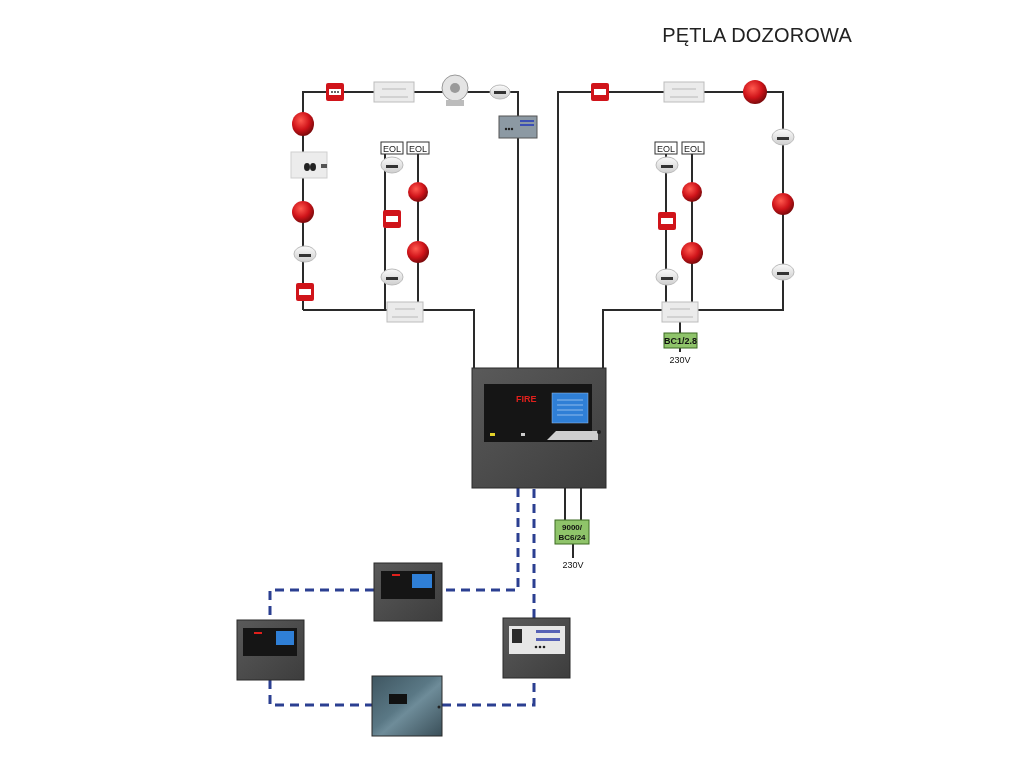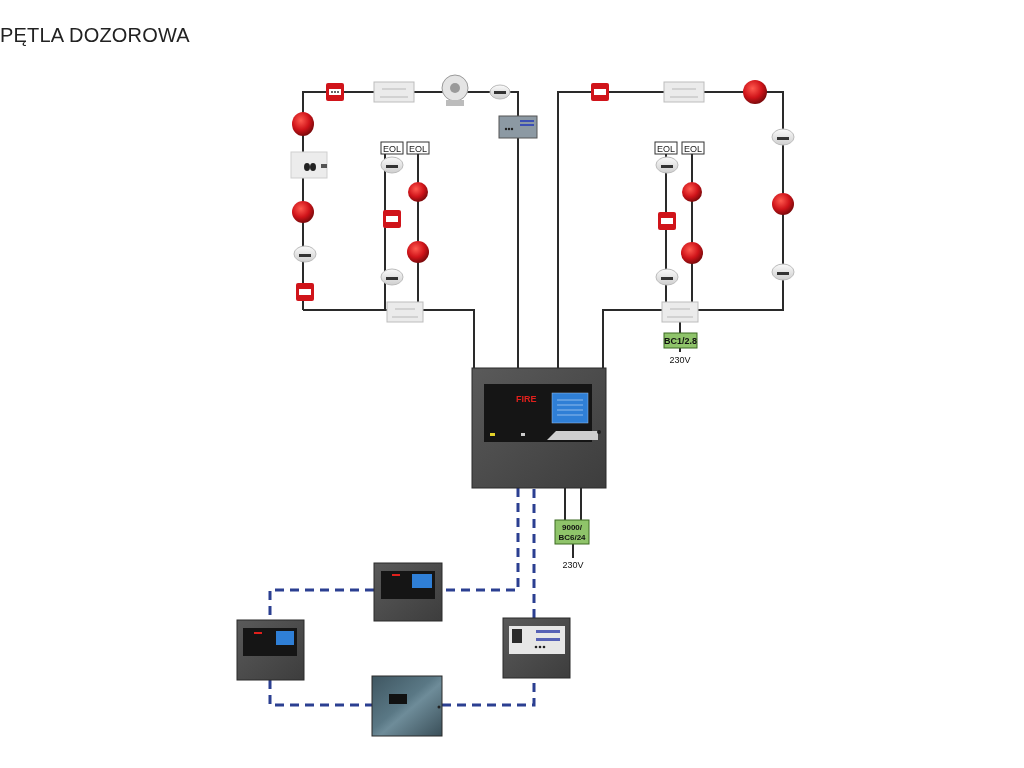--- a/index.html
+++ b/index.html
@@ -1,17 +1,17 @@
 <!DOCTYPE html>
 <html><head>
 <meta charset="utf-8">
 <style>
   html, body { margin:0; padding:0; background:#ffffff; }
   body { width:1024px; height:768px; position:relative; overflow:hidden; font-family:"Liberation Sans", sans-serif; }
-  #title { position:absolute; left:0; width:852px; top:24px; text-align:left; font-size:20px; color:#222; letter-spacing:0.2px; }
+  #title { position:absolute; left:0; width:852px; top:24px; text-align:right; font-size:20px; color:#222; letter-spacing:0.2px; }
   svg#dia { position:absolute; left:0; top:0; }
   .wire { stroke:#2a2a2a; stroke-width:2; fill:none; }
   .bus { stroke:#2b3f91; stroke-width:3; fill:none; stroke-dasharray:9 6; }
   .eol-text, .lbl { font-family:"Liberation Sans", sans-serif; }
 </style>
 </head>
 <body>
 
 <div id="title">PĘTLA DOZOROWA</div>
 

